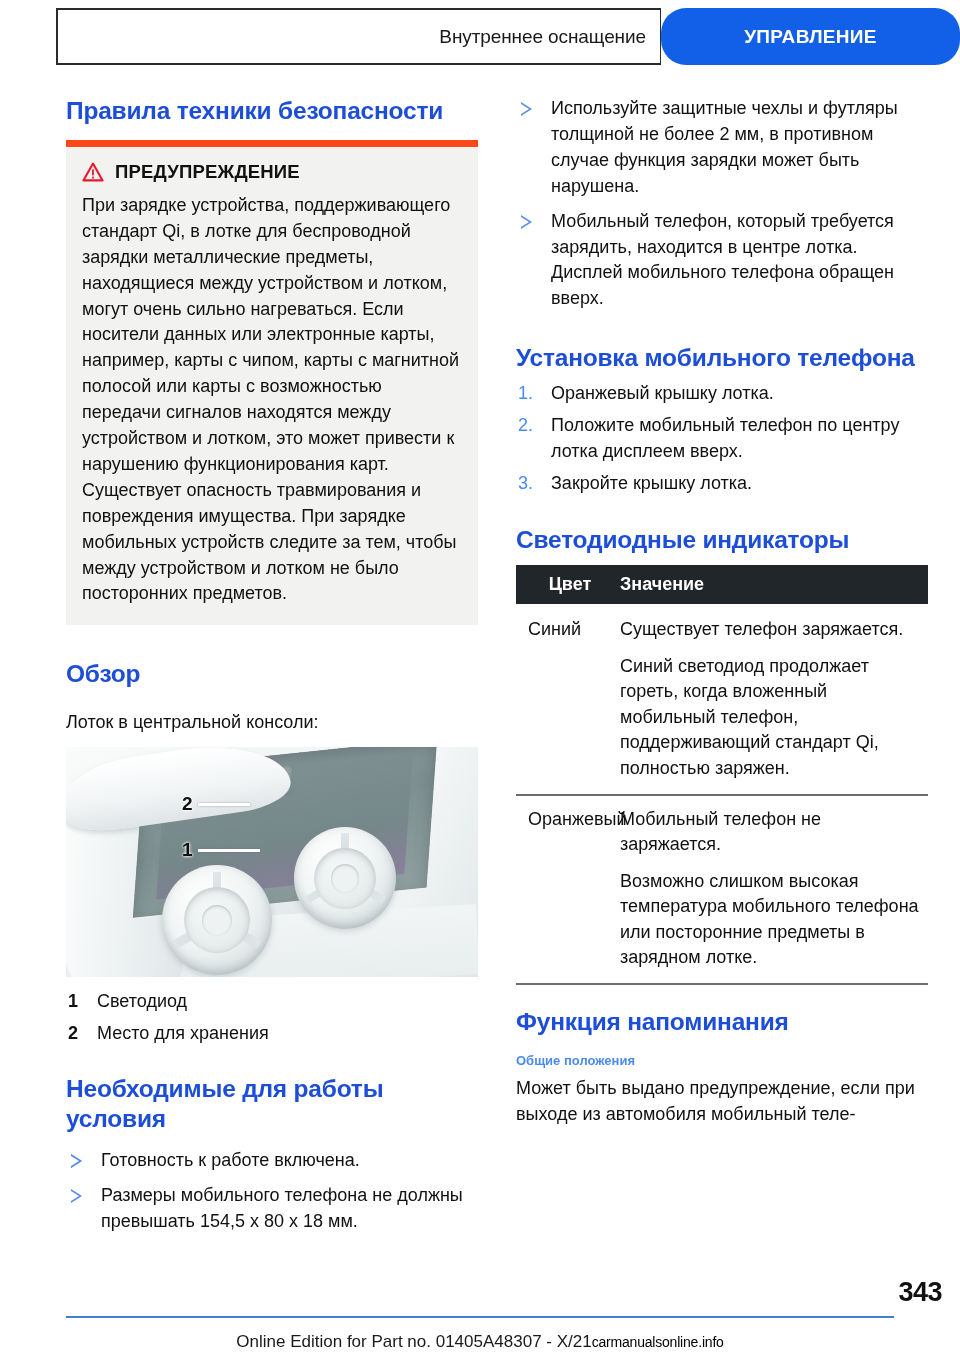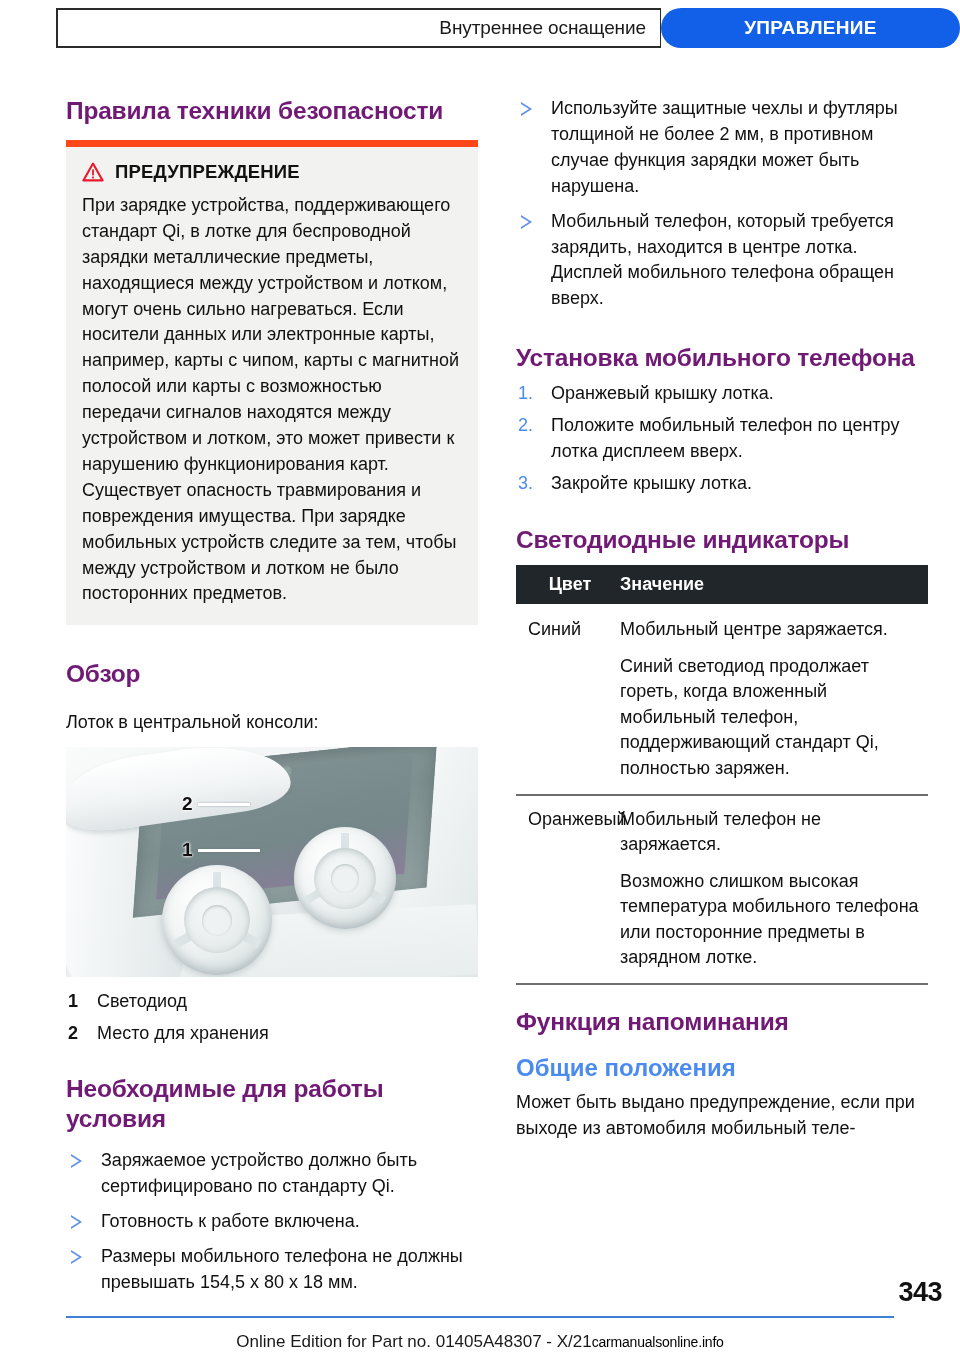--- a/index.html
+++ b/index.html
@@ -15,21 +15,21 @@
     color: #000;
     overflow: hidden;
   }
 
   
   .header {
     position: absolute;
     top: 8px;
     left: 56px;
     right: 0px;
-    height: 40px;
+    height: 57px;
     display: flex;
     align-items: stretch;
   }
   .header-chapter {
     flex: 1 1 auto;
     border: 2px solid #2b2b2b;
     border-right: 1px solid #2b2b2b;
     background: #fff;
     display: flex;
     align-items: center;
@@ -69,27 +69,27 @@
     position: absolute;
     width: 412px;
   }
   .col-left  { left: 66px; }
   .col-right { left: 516px; }
 
   
   h1.h-blue {
     font-size: 24.5px;
     font-weight: bold;
-    color: #701a75;
+    color: #1d4ed8;
     margin: 0 0 14px 0;
     line-height: 1.22;
     letter-spacing: -0.2px;
   }
   h2.h-blue-light {
-    font-size: 24px;
+    font-size: 13px;
     font-weight: bold;
     color: #4b8bf0;
     margin: 0 0 6px 0;
     line-height: 1.25;
   }
   .spacer-lg { height: 34px; }
   .spacer-md { height: 22px; }
   .spacer-sm { height: 12px; }
 
   
@@ -457,21 +457,20 @@
       </li>
     </ul>
 
     <div class="spacer-md"></div>
 
     <h1 class="h-blue">Необходимые для работы условия</h1>
 
     <ul class="tri-list">
       <li>
         <span class="tri-marker"></span>
-        <span>Заряжаемое устройство должно быть сертифицировано по стандарту Qi.</span>
       </li>
       <li>
         <span class="tri-marker"></span>
         <span>Готовность к работе включена.</span>
       </li>
       <li>
         <span class="tri-marker"></span>
         <span>Размеры мобильного телефона не должны превышать 154,5 x 80 x 18 мм.</span>
       </li>
     </ul>
@@ -517,21 +516,21 @@
       <thead>
         <tr>
           <th class="c1">Цвет</th>
           <th class="c2">Значение</th>
         </tr>
       </thead>
       <tbody>
         <tr>
           <td class="c1">Синий</td>
           <td class="c2">
-            <p>Мобильный центре заряжается.</p>
+            <p>Существует телефон заряжается.</p>
             <p>Синий светодиод продолжает гореть, когда вложенный мобильный телефон, поддерживающий стандарт Qi, полностью заряжен.</p>
           </td>
         </tr>
         <tr>
           <td class="c1">Оранжевый</td>
           <td class="c2">
             <p>Мобильный телефон не заряжается.</p>
             <p>Возможно слишком высокая температура мобильного телефона или посторонние предметы в зарядном лотке.</p>
           </td>
         </tr>

